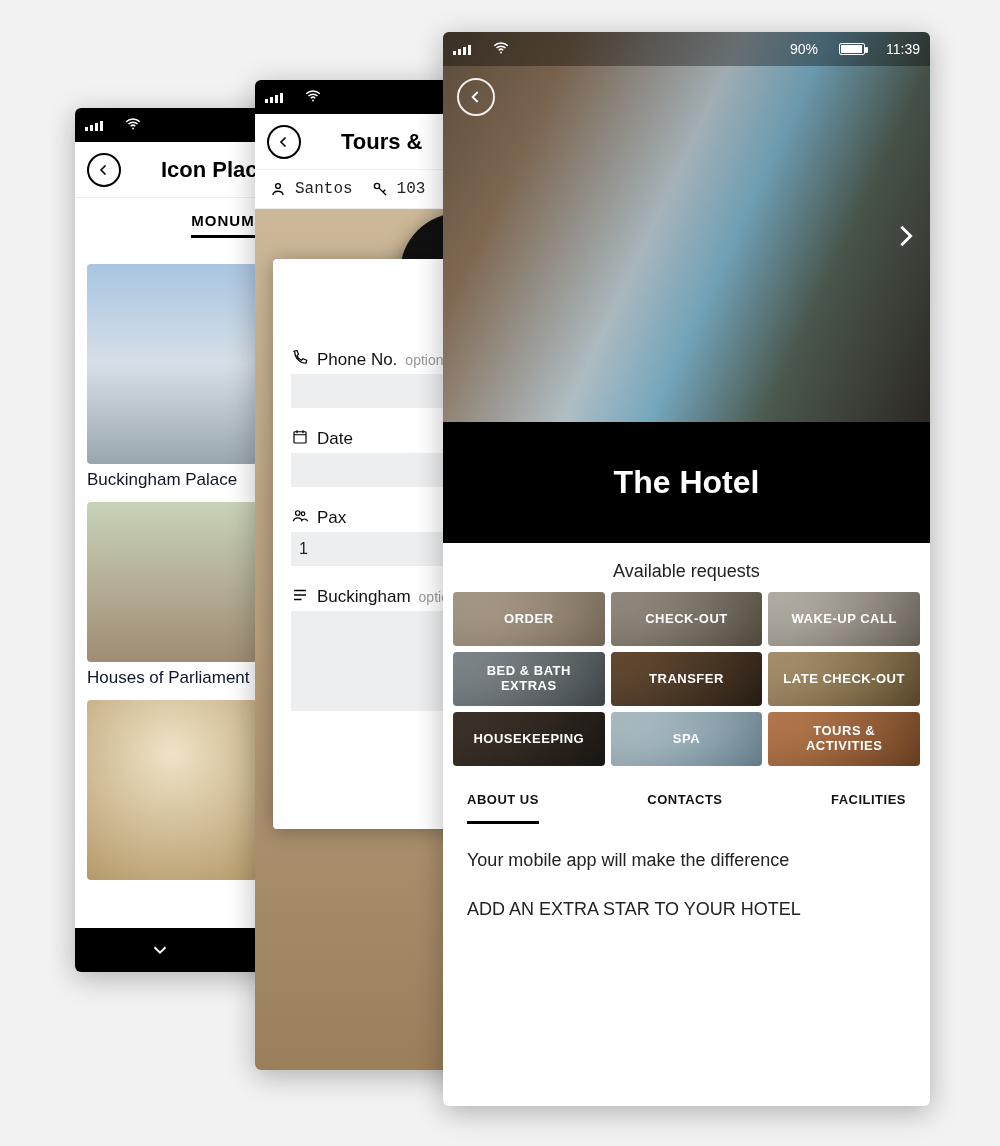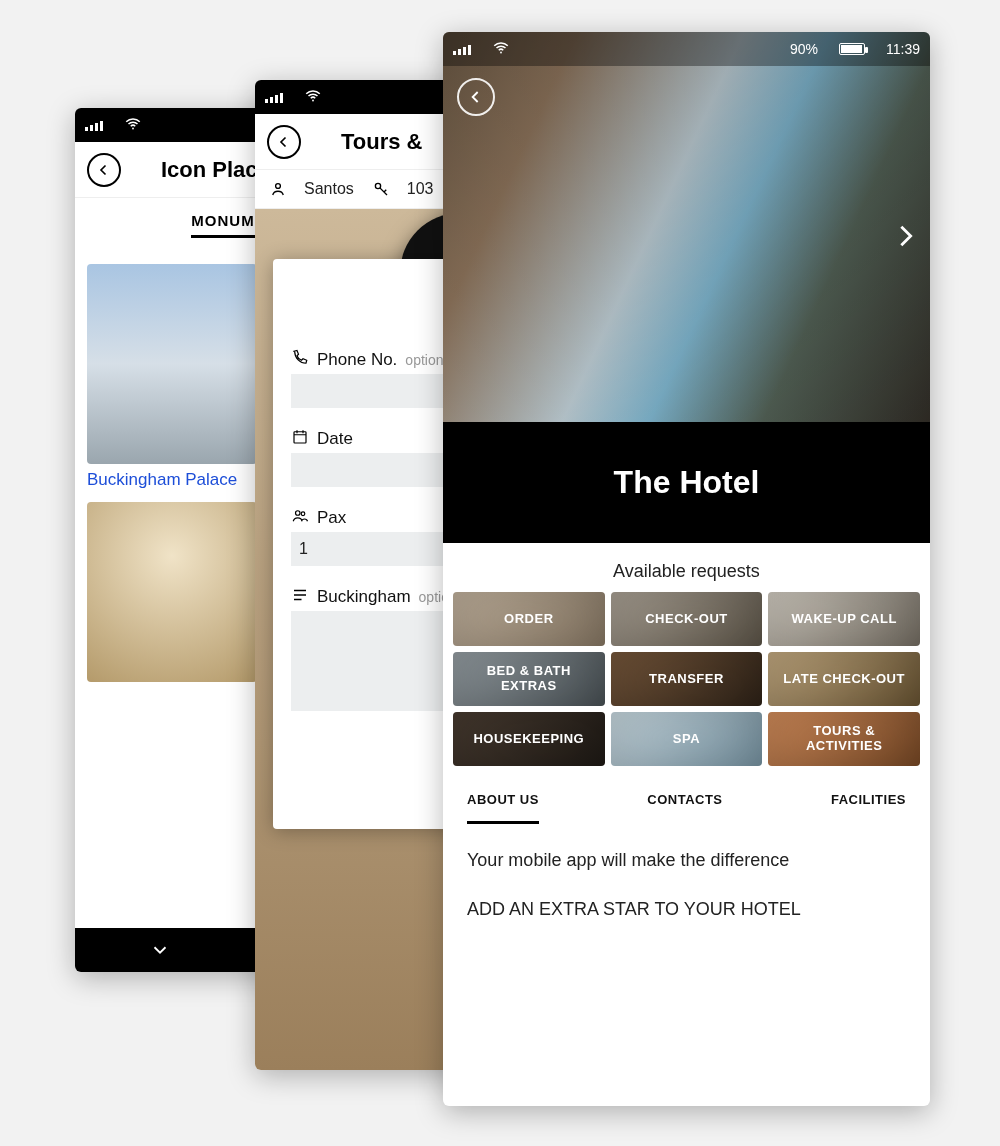--- a/index.html
+++ b/index.html
@@ -56,30 +56,30 @@
   .tab-label { font-weight: 700; letter-spacing: 1px; font-size: 15px; }
   .tab-label.active { border-bottom: 3px solid #000; padding-bottom: 6px;}
   .a-list { padding: 0 12px; }
   .a-card .thumb {
     width: 170px; height: 200px; border-radius: 4px;
     background: linear-gradient(180deg,#a9c5e2 0%, #d6dfe7 50%, #9aa6ae 100%);
     margin-top: 12px;
   }
   .a-card .thumb.parliament { width: 170px; height: 160px; background: linear-gradient(180deg,#c8d3b8,#a08c74); }
   .a-card .thumb.cathedral { width: 170px; height: 180px; background: radial-gradient(circle at 50% 30%,#f0e3c7,#b49a6a); }
-  .a-card .caption { margin: 6px 0 6px 0; font-size: 17px; color:#1d4ed8; }
+  .a-card .caption { margin: 6px 0 6px 0; font-size: 17px; color:#0f172a; }
 
   .nav-bar { height: 44px; background:#000; display:flex; align-items:center; justify-content:space-around; margin-top:auto;}
   .nav-bar svg { width: 22px; height: 22px; }
   .nav-btn { cursor:pointer; color:#fff; display:flex; align-items:center;}
 
   
   .phoneB { left: 255px; top: 80px; width: 410px; height: 990px; z-index: 2; }
   .chips { display:flex; align-items:center; gap: 18px; padding: 10px 14px; border-bottom:1px solid #eee; font-size:16px; color:#222;}
-  .chip { display:flex; align-items:center; gap:17px; }
+  .chip { display:flex; align-items:center; gap:8px;font-family:Liberation Mono, monospace; }
   .chip svg { width: 18px; height:18px; }
   .b-body { position:relative; flex:1; background: linear-gradient(180deg,#cdb99a,#9b7f5b); overflow:hidden;}
   .round-dark { position:absolute; left:50%; transform:translateX(-50%); top: 4px; width: 120px; height:120px; border-radius:50%; background:#111; box-shadow: 0 6px 20px rgba(0,0,0,.5);}
   .b-sheet {
     position:absolute; left: 18px; right: -140px; top: 50px;
     background:#fff; border-radius: 4px; box-shadow: 0 2px 20px rgba(0,0,0,.3);
     padding: 88px 18px 24px 18px;
     display:flex; flex-direction:column; gap: 18px;
   }
   .field { display:flex; flex-direction:column; gap:4px; }
@@ -178,20 +178,24 @@
     </div>
     <div class="tabbar">
       <span class="tab-label active">MONUMENTS</span>
     </div>
     <div class="a-list">
       <div class="a-card">
         <div class="thumb"></div>
         <div class="caption">Buckingham Palace</div>
       </div>
       <div class="a-card">
+        <div class="thumb parliament"></div>
+        <div class="caption">Houses of Parliament</div>
+      </div>
+      <div class="a-card">
         <div class="thumb cathedral"></div>
       </div>
     </div>
     <div class="nav-bar">
       <div class="nav-btn">
           <svg viewBox="0 0 24 24" fill="none" stroke="#fff" stroke-width="2">
             <path d="M6 9l6 6 6-6"></path>
           </svg>
         </div>
       <div class="nav-btn">

